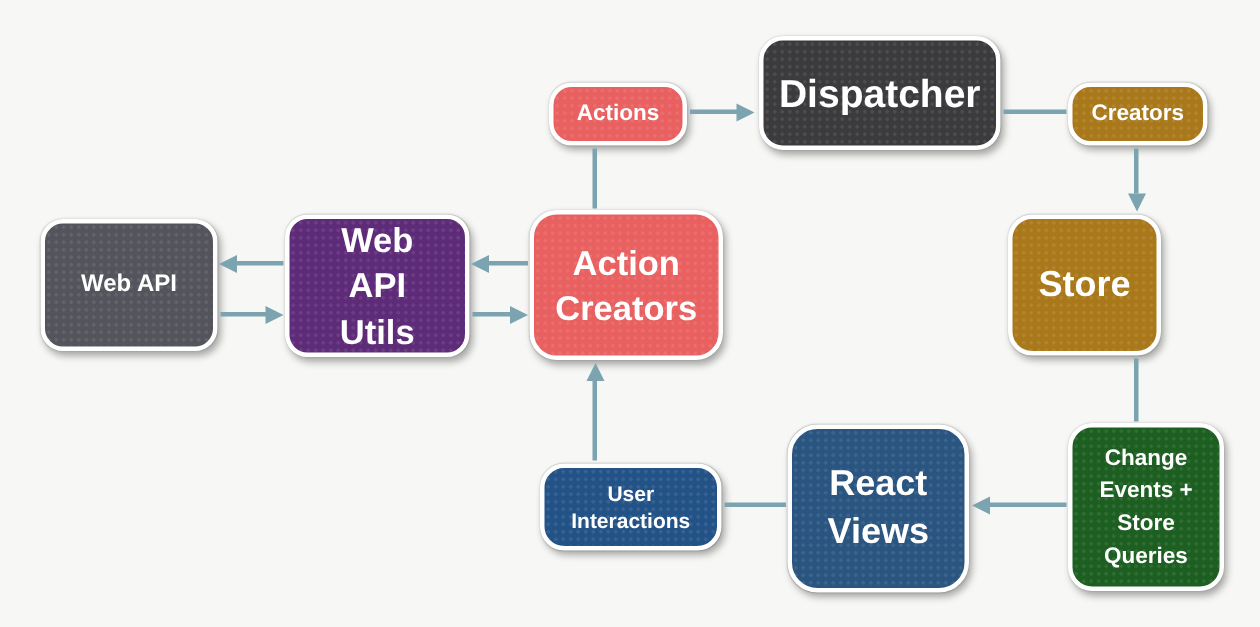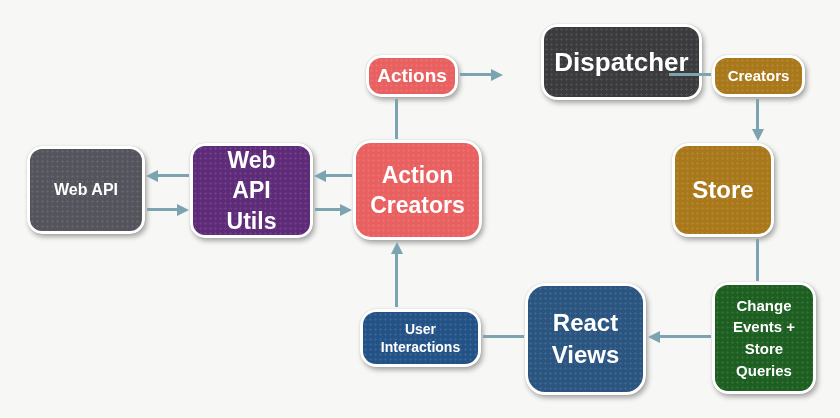--- a/index.html
+++ b/index.html
@@ -14,21 +14,21 @@
     display:flex; align-items:center; justify-content:center;
     text-align:center; color:#ffffff; font-weight:bold; line-height:1.32;
     box-shadow:0 0 1px rgba(0,0,0,.25), 2px 3px 5px rgba(40,40,40,.38);
     background-image:radial-gradient(rgba(255,255,255,.09) 1px, transparent 1.3px);
     background-size:5px 5px;
   }
   
   .n-web-api          { left:27px;  top:146px; width:118px; height:88px;  border-radius:15px; font-size:16px; padding:0 18px; }
   .n-web-api-utils    { left:190px; top:143px; width:123px; height:95px;  border-radius:15px; font-size:23px; padding:0 24px;text-align:center; }
   .n-action-creators  { left:353px; top:140px; width:129px; height:100px; border-radius:18px; font-size:23px; padding:0 10px; }
-  .n-actions          { left:366px; top:55px;  width:92px;  height:42px;  border-radius:15px; font-size:19px; }
+  .n-actions          { left:366px; top:55px;  width:92px;  height:42px;  border-radius:15px; font-size:15px; }
   .n-dispatcher       { left:506px; top:24px;  width:161px; height:76px;  border-radius:16px; font-size:26px; }
   .n-callbacks        { left:712px; top:55px;  width:93px;  height:42px;  border-radius:15px; font-size:15px; }
   .n-store            { left:672px; top:143px; width:102px; height:94px;  border-radius:16px; font-size:24px; }
   .n-change-events    { left:712px; top:282px; width:104px; height:112px; border-radius:16px; font-size:15px; line-height:1.45; padding:0 4px; }
   .n-react-views      { left:525px; top:283px; width:121px; height:112px; border-radius:20px; font-size:24px; padding:0 31px; }
   .n-user-interactions{ left:360px; top:309px; width:121px; height:58px;  border-radius:16px; font-size:14px; padding:0 14px;justify-content:flex-end; }
 
   
   .seg  { position:absolute; background:var(--arrow,#7ba3b0); }
   .head { position:absolute; width:0; height:0; }
@@ -51,21 +51,21 @@
   </div>
 
   <div class="node n-action-creators" style="background-color: rgb(233, 96, 96); justify-content: center;">
     <span>Action Creators</span>
   </div>
 
   <div class="node n-actions" style="background-color: rgb(233, 96, 96);">
     <span>Actions</span>
   </div>
 
-  <div class="node n-dispatcher" style="background-color: rgb(59, 58, 60); margin-left: 35px;">
+  <div class="node n-dispatcher" style="background-color: rgb(59, 58, 60);">
     <span>Dispatcher</span>
   </div>
 
   <div class="node n-callbacks" style="background-color: rgb(169, 120, 26);">
     <span>Creators</span>
   </div>
 
   <div class="node n-store" style="background-color: rgb(169, 120, 26);">
     <span>Store</span>
   </div>

